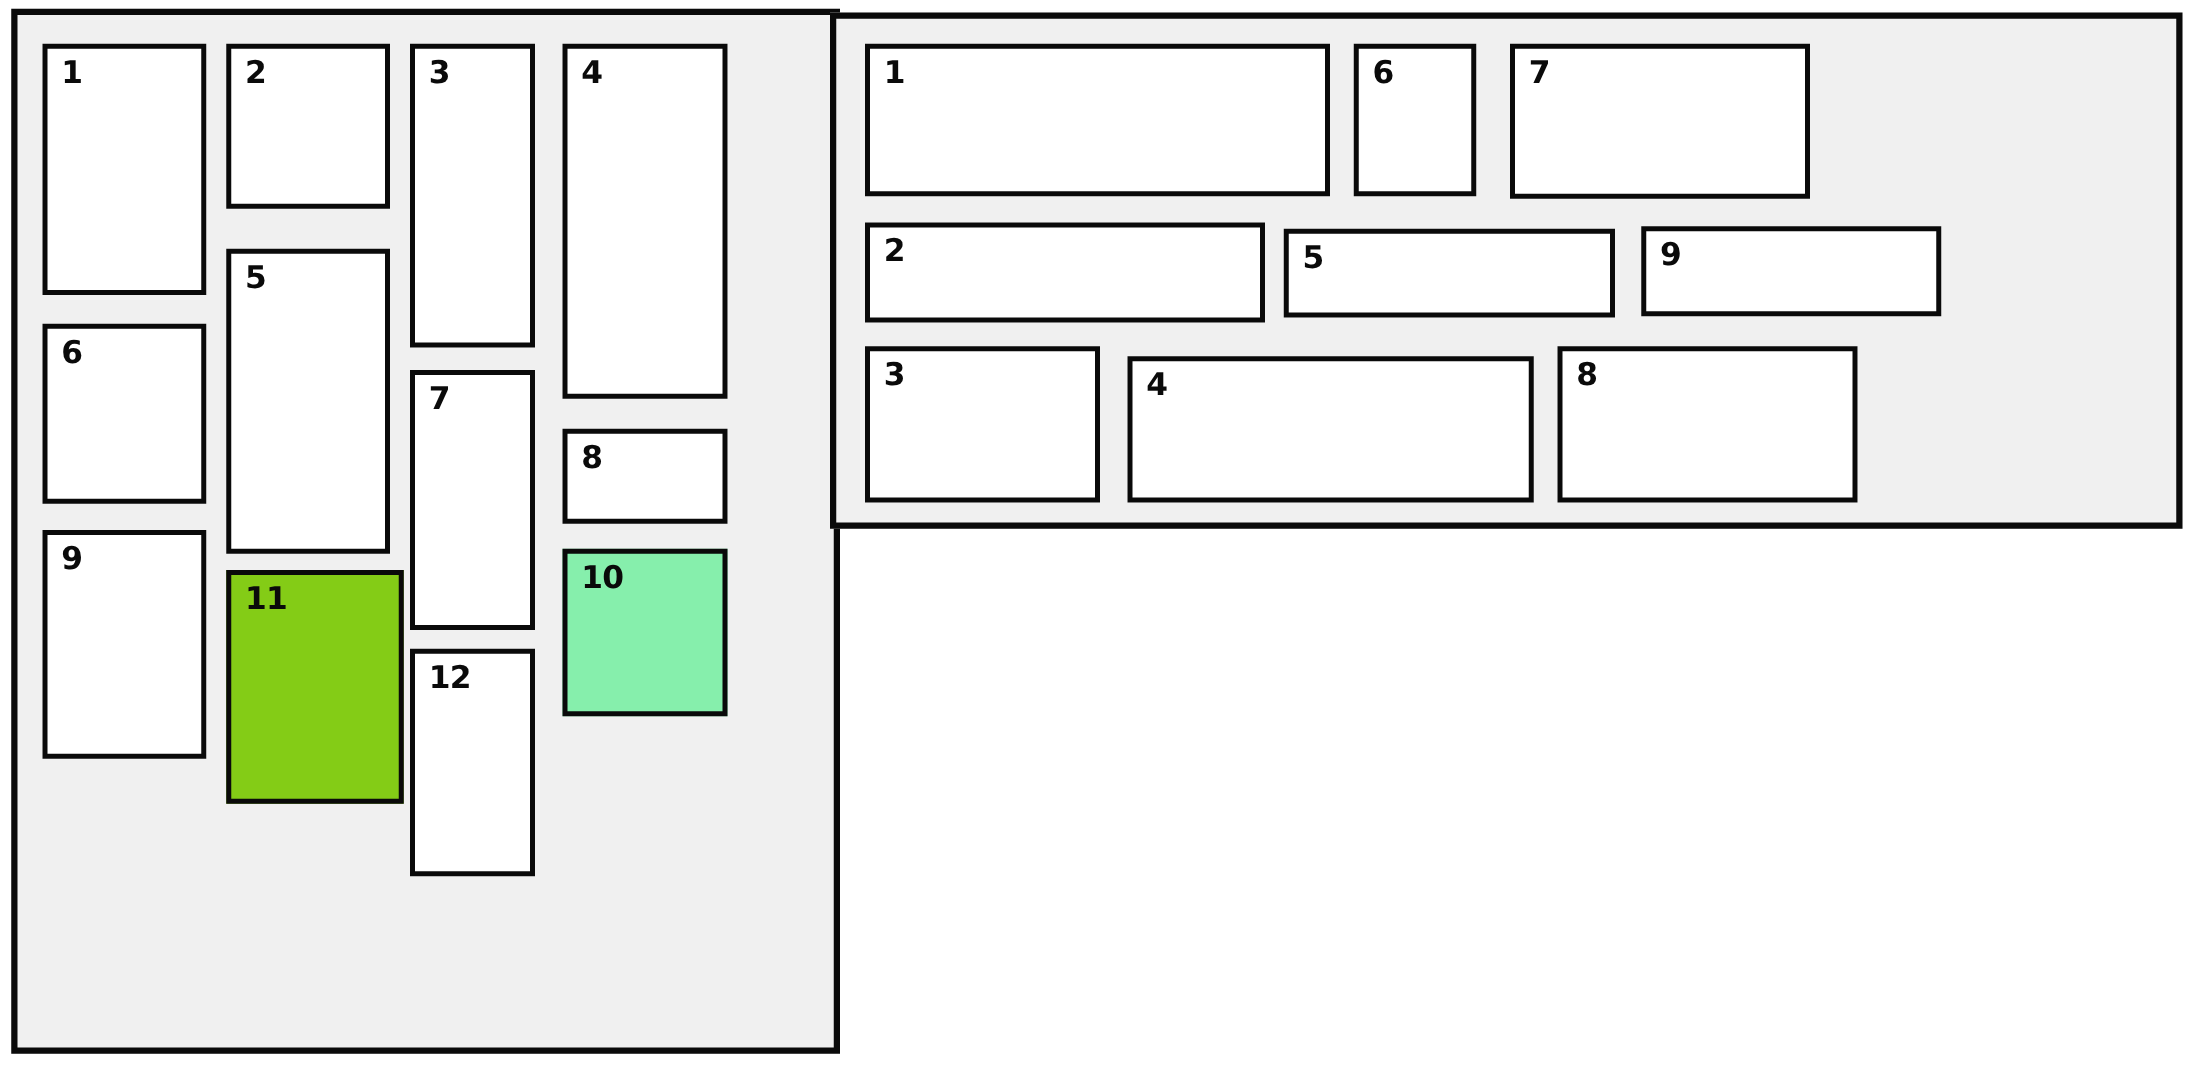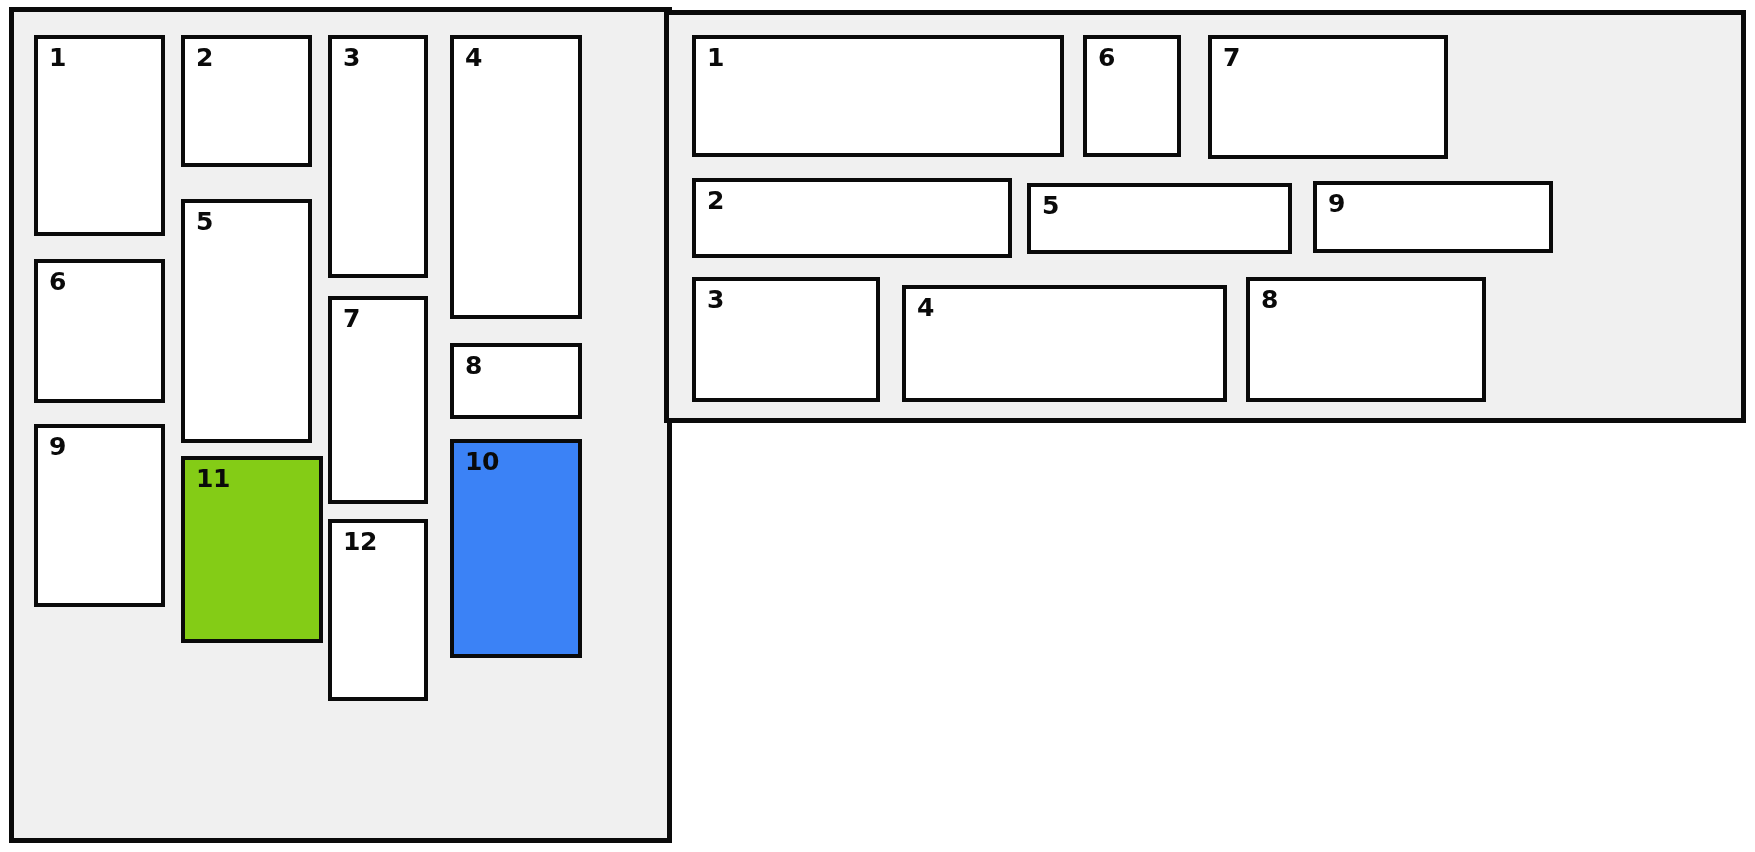--- a/index.html
+++ b/index.html
@@ -70,21 +70,21 @@
       </div>
       <div class="cell" style="left: 314px; top: 284px; width: 100px; height: 208px; background: rgb(255, 255, 255); border-color: rgb(10, 10, 10);">
         <span class="cell-label" style="color: rgb(10, 10, 10);">7</span>
       </div>
       <div class="cell" style="left: 436px; top: 331px; width: 132px; height: 76px; background: rgb(255, 255, 255); border-color: rgb(10, 10, 10);">
         <span class="cell-label" style="color: rgb(10, 10, 10);">8</span>
       </div>
       <div class="cell" style="left: 20px; top: 412px; width: 131px; height: 183px; background: rgb(255, 255, 255); border-color: rgb(10, 10, 10);">
         <span class="cell-label" style="color: rgb(10, 10, 10);">9</span>
       </div>
-      <div class="cell" style="left: 436px; top: 427px; width: 132px; height: 219px; background: #3b82f6; border-color: rgb(10, 10, 10); text-decoration: underline;">
+      <div class="cell" style="left: 436px; top: 427px; width: 132px; height: 134px; background: #86efac; border-color: rgb(10, 10, 10); text-decoration: underline;">
         <span class="cell-label" style="color: rgb(10, 10, 10);">10</span>
       </div>
       <div class="cell" style="left: 167px; top: 444px; width: 142px; height: 187px; background: #84cc16; border-color: rgb(10, 10, 10);">
         <span class="cell-label" style="color: rgb(10, 10, 10);">11</span>
       </div>
       <div class="cell" style="left: 314px; top: 507px; width: 100px; height: 182px; background: rgb(255, 255, 255); border-color: rgb(10, 10, 10);">
         <span class="cell-label" style="color: rgb(10, 10, 10);">12</span>
       </div>
     </div>
     <div class="panel" style="left: 664px; top: 10px; width: 1082px; height: 413px; background: rgb(240, 240, 240); border-color: rgb(10, 10, 10);">

